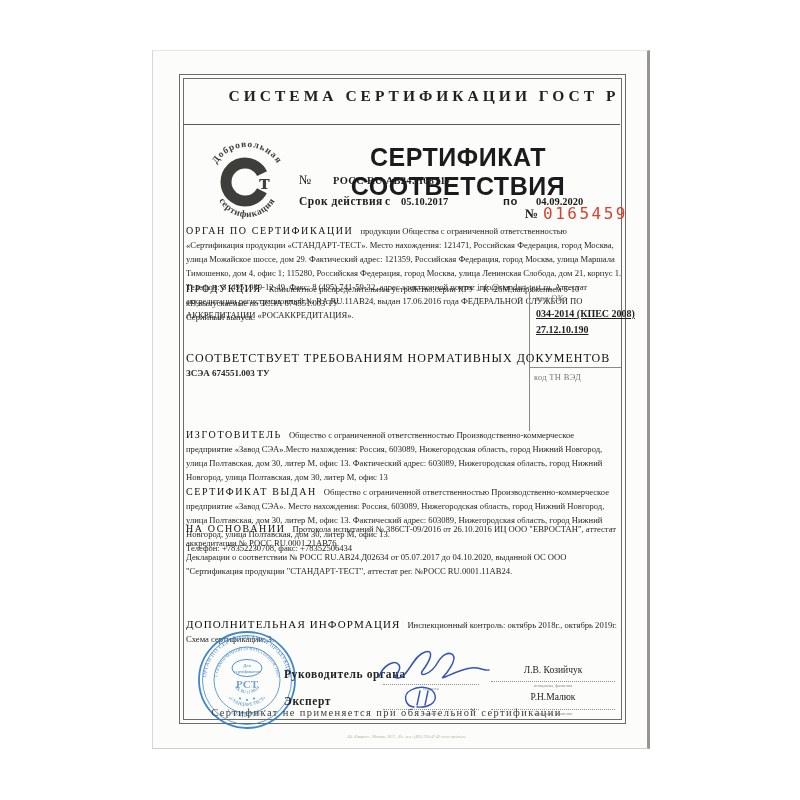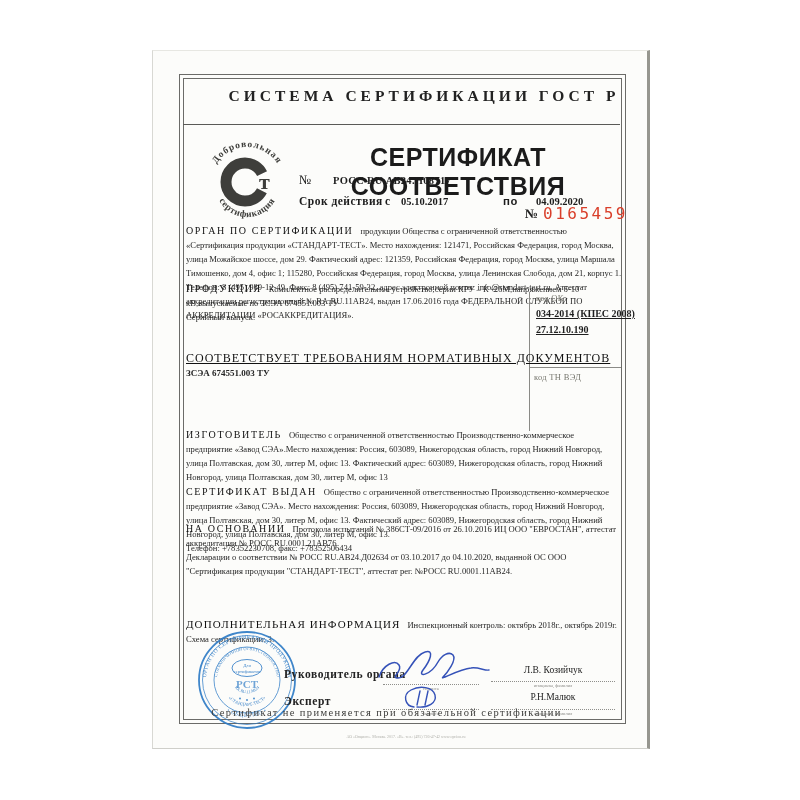--- a/index.html
+++ b/index.html
@@ -21,21 +21,21 @@
     letter-spacing:0.5px;}
   .num-label{font-size:13px;}
   .num-value{font-size:10.5px;font-weight:bold;letter-spacing:0.3px;}
   .validity-label{font-size:11.5px;font-weight:bold;letter-spacing:0.5px;}
   .validity-date{font-size:10.5px;font-weight:bold;}
   .serial{font-family:"DejaVu Sans Mono",monospace;font-size:16px;letter-spacing:2.5px;
     color:var(--serial-red,#d93f2b);}
   .serial-no{font-size:13px;font-weight:bold;color:#222;}
   .section{left:33px;width:436px;font-size:8.6px;line-height:14px;text-align:left;color:#262626;}
   .sec-h{font-size:10px;letter-spacing:1.6px;color:#111;margin-right:7px;}
-  .sec-h.big{font-size:12px;letter-spacing:1px;text-decoration:underline;}
+  .sec-h.big{font-size:12px;letter-spacing:1px;}
   .col-line-v{left:376px;top:241px;width:0;height:139px;border-left:1px solid #8a8a86;}
   .col-line-h{left:376px;top:316px;width:92px;height:0;border-top:1px solid #8a8a86;}
   .code-label{font-size:8.5px;color:#77776f;letter-spacing:0.3px;}
   .code-val{font-size:10px;font-weight:bold;color:#1f1f1f;text-decoration:underline;}
   .role{font-size:11.5px;font-weight:bold;letter-spacing:0.6px;color:#222;}
   .sig-line{border-bottom:1px dotted #8f8f8b;height:0;}
   .sig-label{font-size:6px;color:#8f8f8b;text-align:center;transform:scale(0.75);transform-origin:center top;}
   .sig-name{font-size:9.5px;color:#222;text-align:center;}
   .footnote{left:26px;top:656px;width:415px;text-align:center;font-size:10.5px;
     letter-spacing:1.4px;color:#3c3c3a;}
@@ -113,21 +113,21 @@
     <span class="sec-h">ИЗГОТОВИТЕЛЬ</span><span>Общество с ограниченной ответственностью Производственно-коммерческое предприятие «Завод СЭА».Место нахождения: Россия, 603089, Нижегородская область, город Нижний Новгород,  улица Полтавская, дом 30, литер М, офис 13. Фактический адрес: 603089, Нижегородская область,  город Нижний Новгород, улица Полтавская, дом 30, литер М, офис 13</span>
   </div>
 
   <div class="abs section" style="top:434px;">
     <span class="sec-h">СЕРТИФИКАТ ВЫДАН</span><span>Общество с ограниченной ответственностью Производственно-коммерческое предприятие «Завод СЭА». Место нахождения: Россия, 603089, Нижегородская область, город Нижний Новгород,  улица Полтавская, дом 30, литер М, офис 13. Фактический адрес: 603089, Нижегородская область,  город Нижний Новгород, улица Полтавская, дом 30, литер М, офис 13.</span><br>
     <span>Телефон: +78352230708, факс: +78352506434</span>
   </div>
 
   <div class="abs section" style="top:471px;">
     <span class="sec-h">НА ОСНОВАНИИ</span><span>Протокола испытаний № 386СТ-09/2016 от 26.10.2016  ИЦ ООО "ЕВРОСТАН", аттестат аккредитации № РОСС RU.0001.21АВ76</span><br>
-    <span>Декларации о соответствии № РОСС RU.АВ24.Д02634 от 03.10.2017 до 04.10.2020, выданной ОС ООО "Сертификация продукции "СТАНДАРТ-ТЕСТ", аттестат рег. №РОСС RU.0001.11АВ24.</span>
+    <span>Декларации о соответствии № РОСС RU.АВ24.Д02634 от 05.07.2017 до 04.10.2020, выданной ОС ООО "Сертификация продукции "СТАНДАРТ-ТЕСТ", аттестат рег. №РОСС RU.0001.11АВ24.</span>
   </div>
 
   <div class="abs section" style="top:566px;">
     <span class="sec-h" style="font-size:11px;letter-spacing:1.1px;">ДОПОЛНИТЕЛЬНАЯ ИНФОРМАЦИЯ</span><span>Инспекционный контроль: октябрь 2018г., октябрь  2019г.</span><br>
     <span>Схема сертификации: 3.</span>
   </div>
 
   <div class="abs" style="left:44px;top:579px;width:100px;height:100px;">
     <svg class="stamp-svg" width="100" height="100" viewBox="0 0 100 100">
       <defs>

